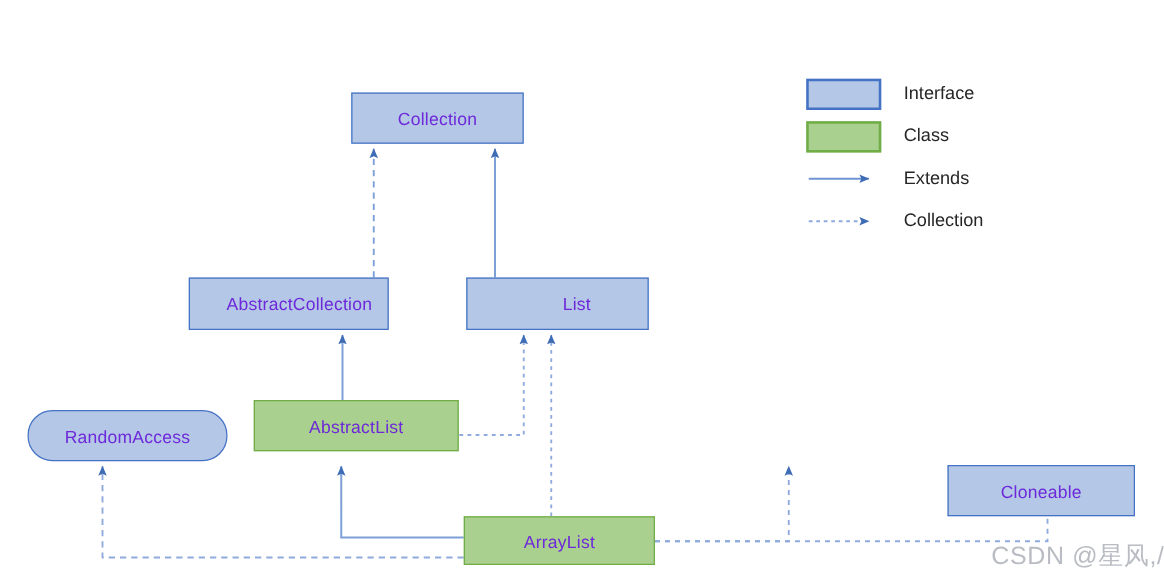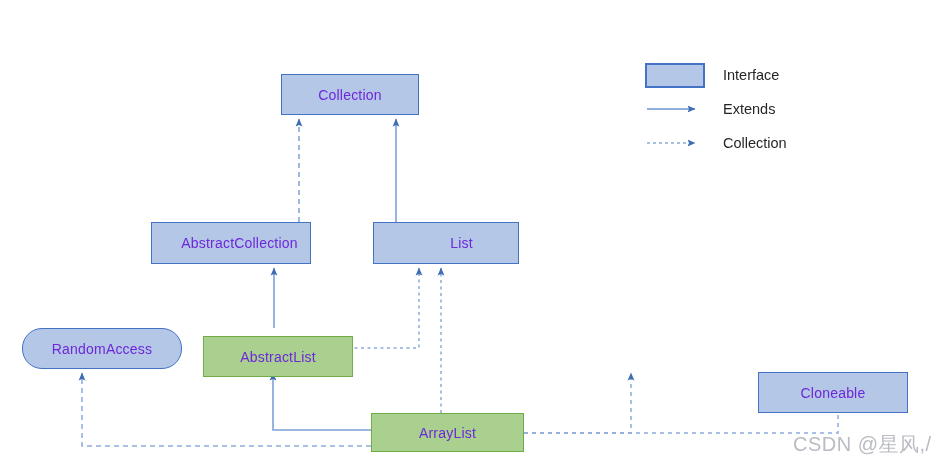--- a/index.html
+++ b/index.html
@@ -150,37 +150,41 @@
   </div>
 
   <div class="node-box node-interface" style="left:373px;top:222px;width:146px;height:42px;padding-left:31px;">
     <span>List</span>
   </div>
 
   <div class="node-box node-interface" style="left:22px;top:328px;width:160px;height:41px;border-radius:20px;">
     <span>RandomAccess</span>
   </div>
 
-  <div class="node-box node-class" style="left:203px;top:336px;width:150px;height:41px;">
+  <div class="node-box node-class" style="left:203px;top:320px;width:164px;height:41px;">
     <span>AbstractList</span>
   </div>
 
 
   <div class="node-box node-interface" style="left:758px;top:328px;width:150px;height:41px;margin-top:44px;">
     <span>Cloneable</span>
   </div>
 
   <div class="node-box node-class" style="left:371px;top:413px;width:153px;height:39px;">
     <span>ArrayList</span>
   </div>
 
   <div class="legend">
     <div class="legend-row">
       <div class="legend-swatch iface"></div>
       <div class="legend-label">Interface</div>
+    </div>
+    <div class="legend-row">
+      <div class="legend-swatch cls"></div>
+      <div class="legend-label">Class</div>
     </div>
     <div class="legend-row">
       <div class="legend-linebox">
         <svg width="60" height="22" style="position:absolute;left:0;top:0;">
           <path d="M2,11 L50,11" fill="none" stroke="#6f94d4" stroke-width="1.6" marker-end="url(#arrowSolid)"></path>
         </svg>
       </div>
       <div class="legend-label">Extends</div>
     </div>
     <div class="legend-row">

